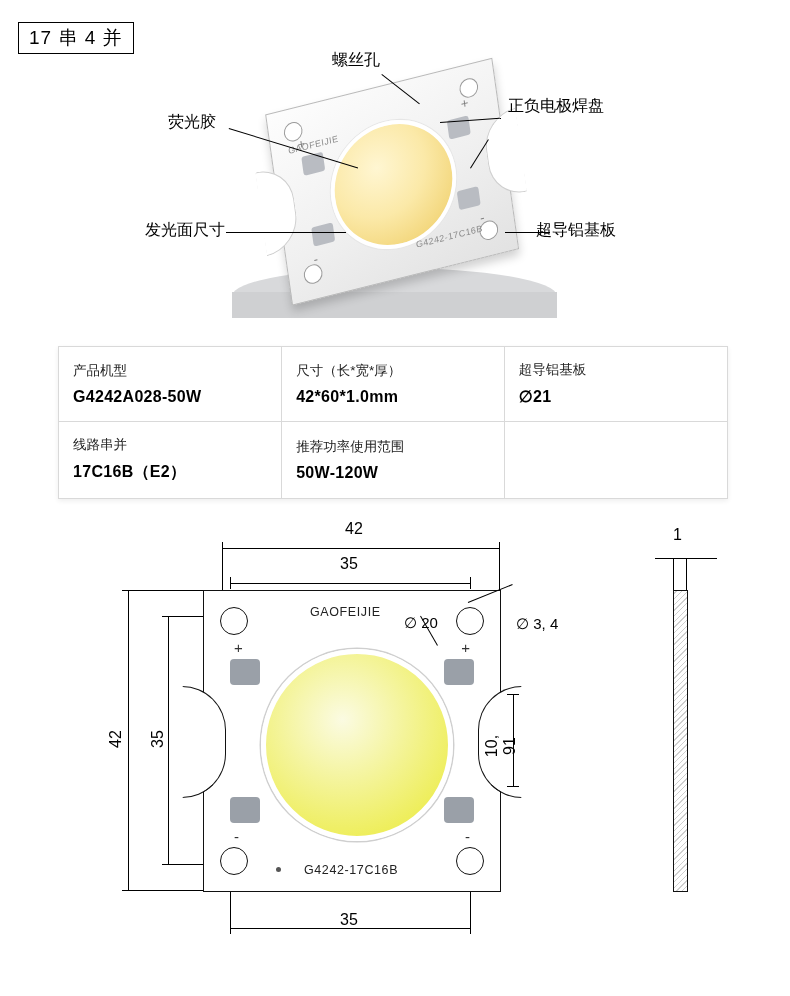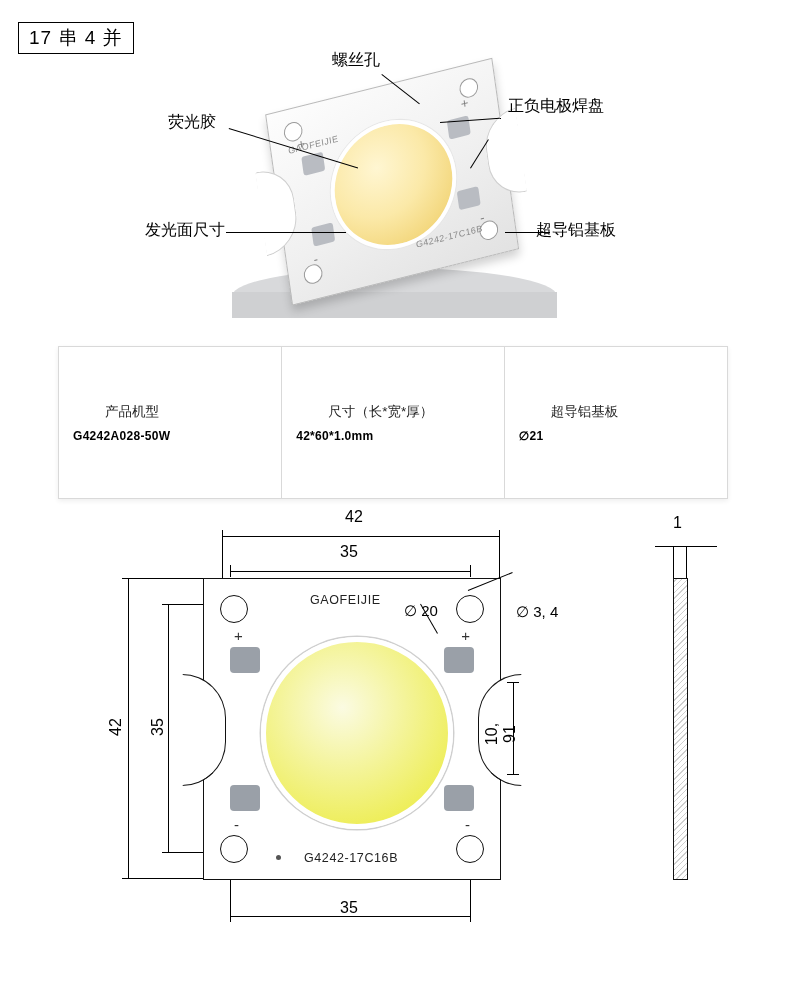--- a/index.html
+++ b/index.html
@@ -125,25 +125,25 @@
   #spec-table td {
     border: 1px solid #d9d9d9;
     padding: 10px 14px;
     vertical-align: middle;
     width: 33.33%;
   }
   #spec-table tr:first-child td { border-top: none; }
   #spec-table td:first-child { border-left: none; }
   #spec-table td:last-child { border-right: none; }
   #spec-table tr:last-child td { border-bottom: none; }
-  .cell-key { font-size: 13.5px; color: #222; margin-bottom: 8px; margin-left: 32px; }
-  .cell-val { font-size: 12px; font-weight: bold; color: #000; letter-spacing: .3px; }
-
-  
-  #drawing { left: 0; top: 486px; width: 640px; height: 491px; padding-left: 19px; }
+  .cell-key { font-size: 13.5px; color: #222; margin-bottom: 8px; }
+  .cell-val { font-size: 16px; font-weight: bold; color: #000; letter-spacing: .3px; }
+
+  
+  #drawing { left: 0; top: 498px; width: 640px; height: 491px; padding-left: 19px; }
   .dimtxt { position: absolute; font-size: 16px; color: #000; }
   .dimtxt.vert {
     transform: rotate(-90deg);
     transform-origin: 50% 50%;
   }
 
   .ln { position: absolute; background: #000; }
   .ln.h { height: 1px; }
   .ln.v { width: 1px; }
 
@@ -254,20 +254,34 @@
       </td>
       <td>
         <div class="cell-key">尺寸（长*宽*厚）</div>
         <div class="cell-val">42*60*1.0mm</div>
       </td>
       <td>
         <div class="cell-key">超导铝基板</div>
         <div class="cell-val">∅21</div>
       </td>
     </tr>
+    <tr>
+      <td>
+        <div class="cell-key">线路串并</div>
+        <div class="cell-val">17C16B（E2）</div>
+      </td>
+      <td>
+        <div class="cell-key">推荐功率使用范围</div>
+        <div class="cell-val">50W-120W</div>
+      </td>
+      <td>
+        <div class="cell-key"></div>
+        <div class="cell-val"></div>
+      </td>
+    </tr>
   </tbody>
     </table>
 </div>
 
 <div class="abs" id="drawing">
 
   <div class="ln h" style="left:222px; top:50px; width:278px;"></div>
   <div class="ln v" style="left:222px; top:44px; height:12px;"></div>
   <div class="ln v" style="left:499px; top:44px; height:12px;"></div>
   <div class="dimtxt" style="left:345px; top:22px;">42</div>

